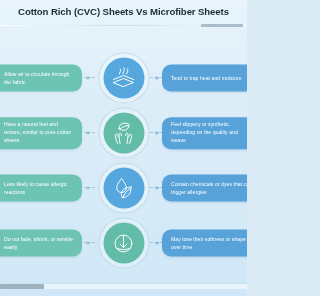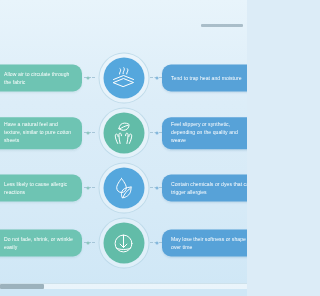--- a/index.html
+++ b/index.html
@@ -113,20 +113,24 @@
   #bottom-fill{
     position:absolute;left:0;bottom:0;width:247px;height:7px;
     background:#cfe7f6;
   }
 </style>
 </head>
 <body>
 
 <div id="page">
 
+  <div id="header">
+    <div id="title">Cotton Rich (CVC) Sheets  Vs Microfiber Sheets</div>
+    <div id="header-rule"></div>
+  </div>
   <div id="top-scroll-thumb"></div>
 
   <div class="row" id="row0">
     <div class="pill pill-left">
       <span class="pill-text">Allow air to circulate through the fabric</span>
     </div>
     <div class="connector conn-left"></div>
     <div class="dot dot-left"></div>
     <div class="icon-ring"></div>
     <div class="icon-circle ic-blue">

